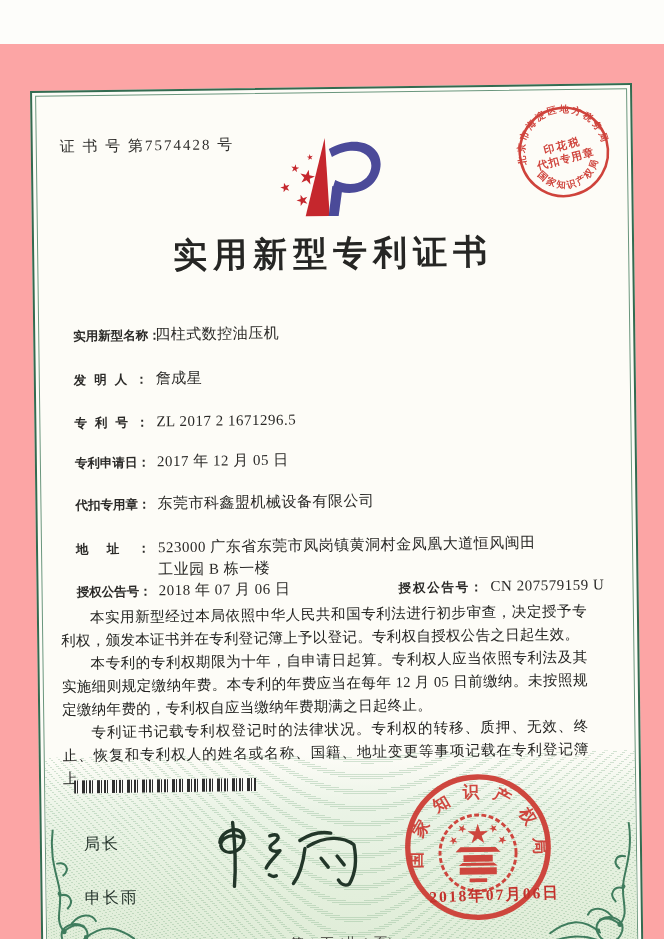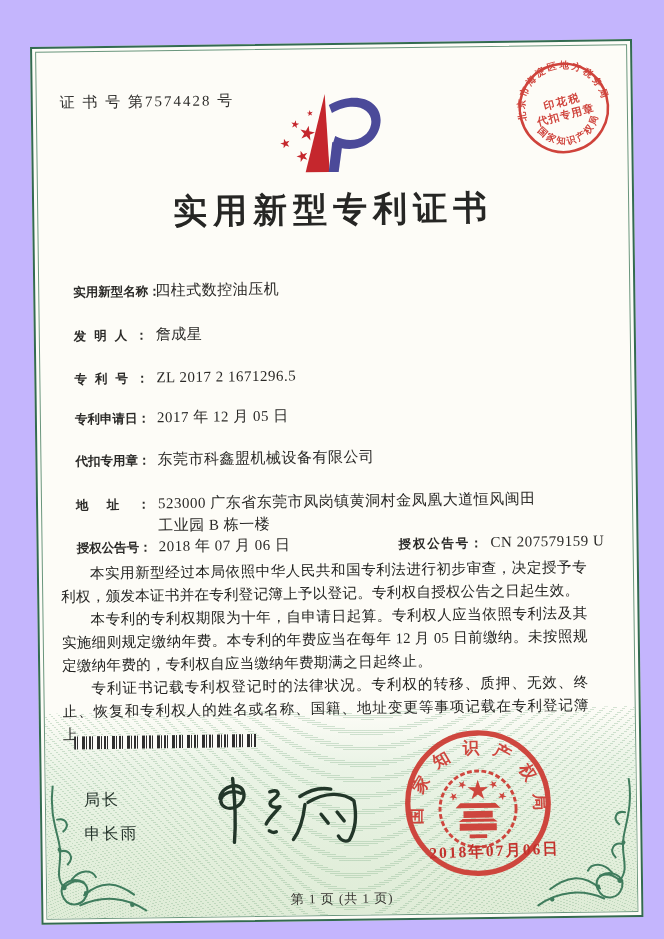--- a/index.html
+++ b/index.html
@@ -2,21 +2,21 @@
 <html><head>
 <meta charset="utf-8">
 <style>
   html,body{margin:0;padding:0;}
   body{
     width:664px;height:939px;position:relative;overflow:hidden;
     background:#fdfdfa;
     font-family:"Liberation Serif", serif;
     -webkit-font-smoothing:antialiased;
   }
-  .sheet{position:absolute;inset:0;background:#c4b5fd;}
+  .sheet{position:absolute;inset:0;background:#fca5a5;margin-top:44px;}
   .frame{
     position:absolute;left:30px;top:43px;width:598px;height:874px;
     border:2px solid #336b50;
     transform:rotate(-0.75deg);transform-origin:50% 0;
     background:#fdfcf7;
   }
   .frame-inner{position:absolute;inset:3px;border:1px solid #6a967d;pointer-events:none;}
   
   .waves{
     position:absolute;left:4px;right:4px;bottom:4px;height:205px;z-index:1;
@@ -52,21 +52,21 @@
     position:absolute;left:33px;top:688px;width:182px;height:13px;z-index:3;
     background:repeating-linear-gradient(90deg,
       #2f2f2f 0 1.5px, #fbfbf8 1.5px 3px,
       #2f2f2f 3px 4px, #fbfbf8 4px 7.5px,
       #2f2f2f 7.5px 10.5px, #fbfbf8 10.5px 11.5px,
       #2f2f2f 11.5px 12.5px, #fbfbf8 12.5px 15px);
   }
   .signer{position:absolute;left:42px;z-index:3;font-family:Liberation Mono, monospace;
     font-size:16px;color:#23322a;letter-spacing:2px;}
   .signer-title{top:742px;}
-  .signer-name{top:776px;}
+  .signer-name{top:796px;}
   .signature{position:absolute;left:148px;top:722px;z-index:4;}
   .seal{position:absolute;left:358px;top:682px;z-index:5;opacity:.93;}
   .seal-date{
     position:absolute;left:352px;top:798px;width:200px;z-index:6;text-align:center;
     font-size:15.5px;font-weight:700;color:#c3322c;letter-spacing:2px;
     transform:rotate(-1.5deg);
   }
   .footer{
     position:absolute;left:0;right:0;top:845px;z-index:3;text-align:center;
     font-size:13px;color:#34332f;letter-spacing:1px;

